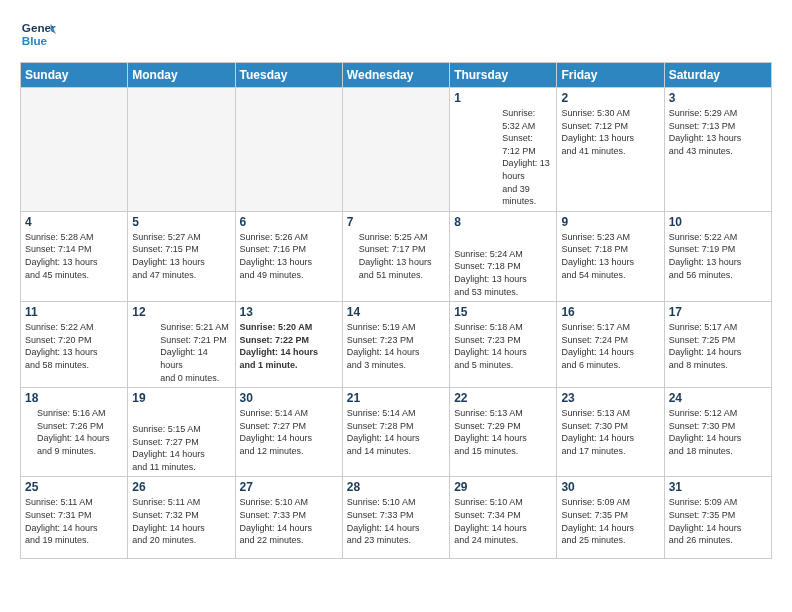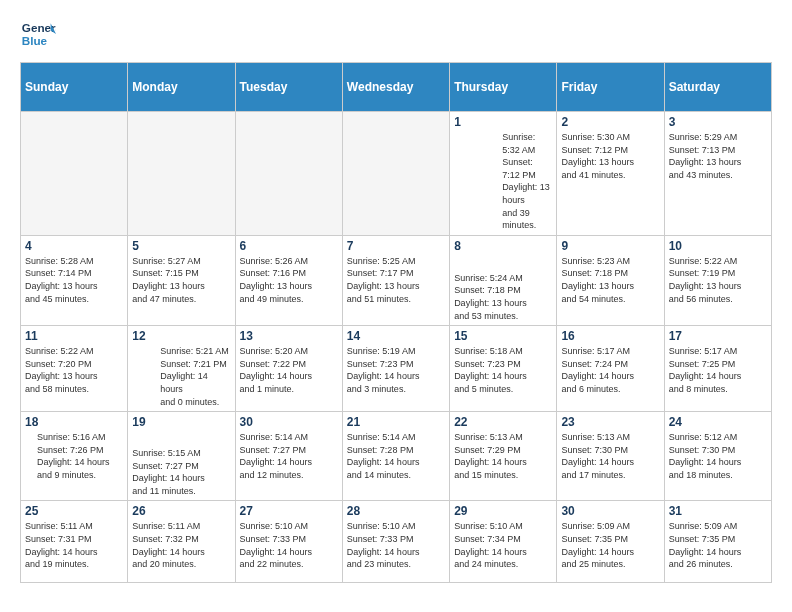--- a/index.html
+++ b/index.html
@@ -47,21 +47,21 @@
     .calendar {
       width: 100%;
       border-collapse: collapse;
       table-layout: fixed;
     }
     .calendar th {
       background-color: #2e86c1;
       color: #fff;
       font-size: 12px;
       font-weight: bold;
-      padding: 17px 4px;
+      padding: 5px 4px;
       text-align: left;
       border: 1px solid #ccc;
     }
     .calendar td {
       border: 1px solid #ccc;
       vertical-align: top;
       padding: 3px 4px;
       font-size: 9.5px;
       color: #333;
       height: 82px;
@@ -159,21 +159,21 @@
           </td>
           <td>
             <span class="day-number">6</span>
             <div class="day-info" style="white-space: pre-line;">Sunrise: 5:26 AM
 Sunset: 7:16 PM
 Daylight: 13 hours
 and 49 minutes.</div>
           </td>
           <td>
             <span class="day-number">7</span>
-            <div class="day-info" style="white-space: pre-line;">Sunrise: 5:25 AM
+            <div class="day-info" style="white-space: pre-line; margin-left: 12px;">Sunrise: 5:25 AM
 Sunset: 7:17 PM
 Daylight: 13 hours
 and 51 minutes.</div>
           </td>
           <td>
             <span class="day-number">8</span>
             <div class="day-info" style="white-space: pre-line; margin-top: 19px;">Sunrise: 5:24 AM
 Sunset: 7:18 PM
 Daylight: 13 hours
 and 53 minutes.</div>
@@ -203,21 +203,21 @@
           </td>
           <td>
             <span class="day-number">12</span>
             <div class="day-info" style="white-space: pre-line; margin-left: 28px;">Sunrise: 5:21 AM
 Sunset: 7:21 PM
 Daylight: 14 hours
 and 0 minutes.</div>
           </td>
           <td>
             <span class="day-number">13</span>
-            <div class="day-info" style="white-space: pre-line;">Sunrise: 5:20 AM
+            <div class="day-info" style="white-space: pre-line; font-weight: bold;">Sunrise: 5:20 AM
 Sunset: 7:22 PM
 Daylight: 14 hours
 and 1 minute.</div>
           </td>
           <td>
             <span class="day-number">14</span>
             <div class="day-info" style="white-space: pre-line;">Sunrise: 5:19 AM
 Sunset: 7:23 PM
 Daylight: 14 hours
 and 3 minutes.</div>

